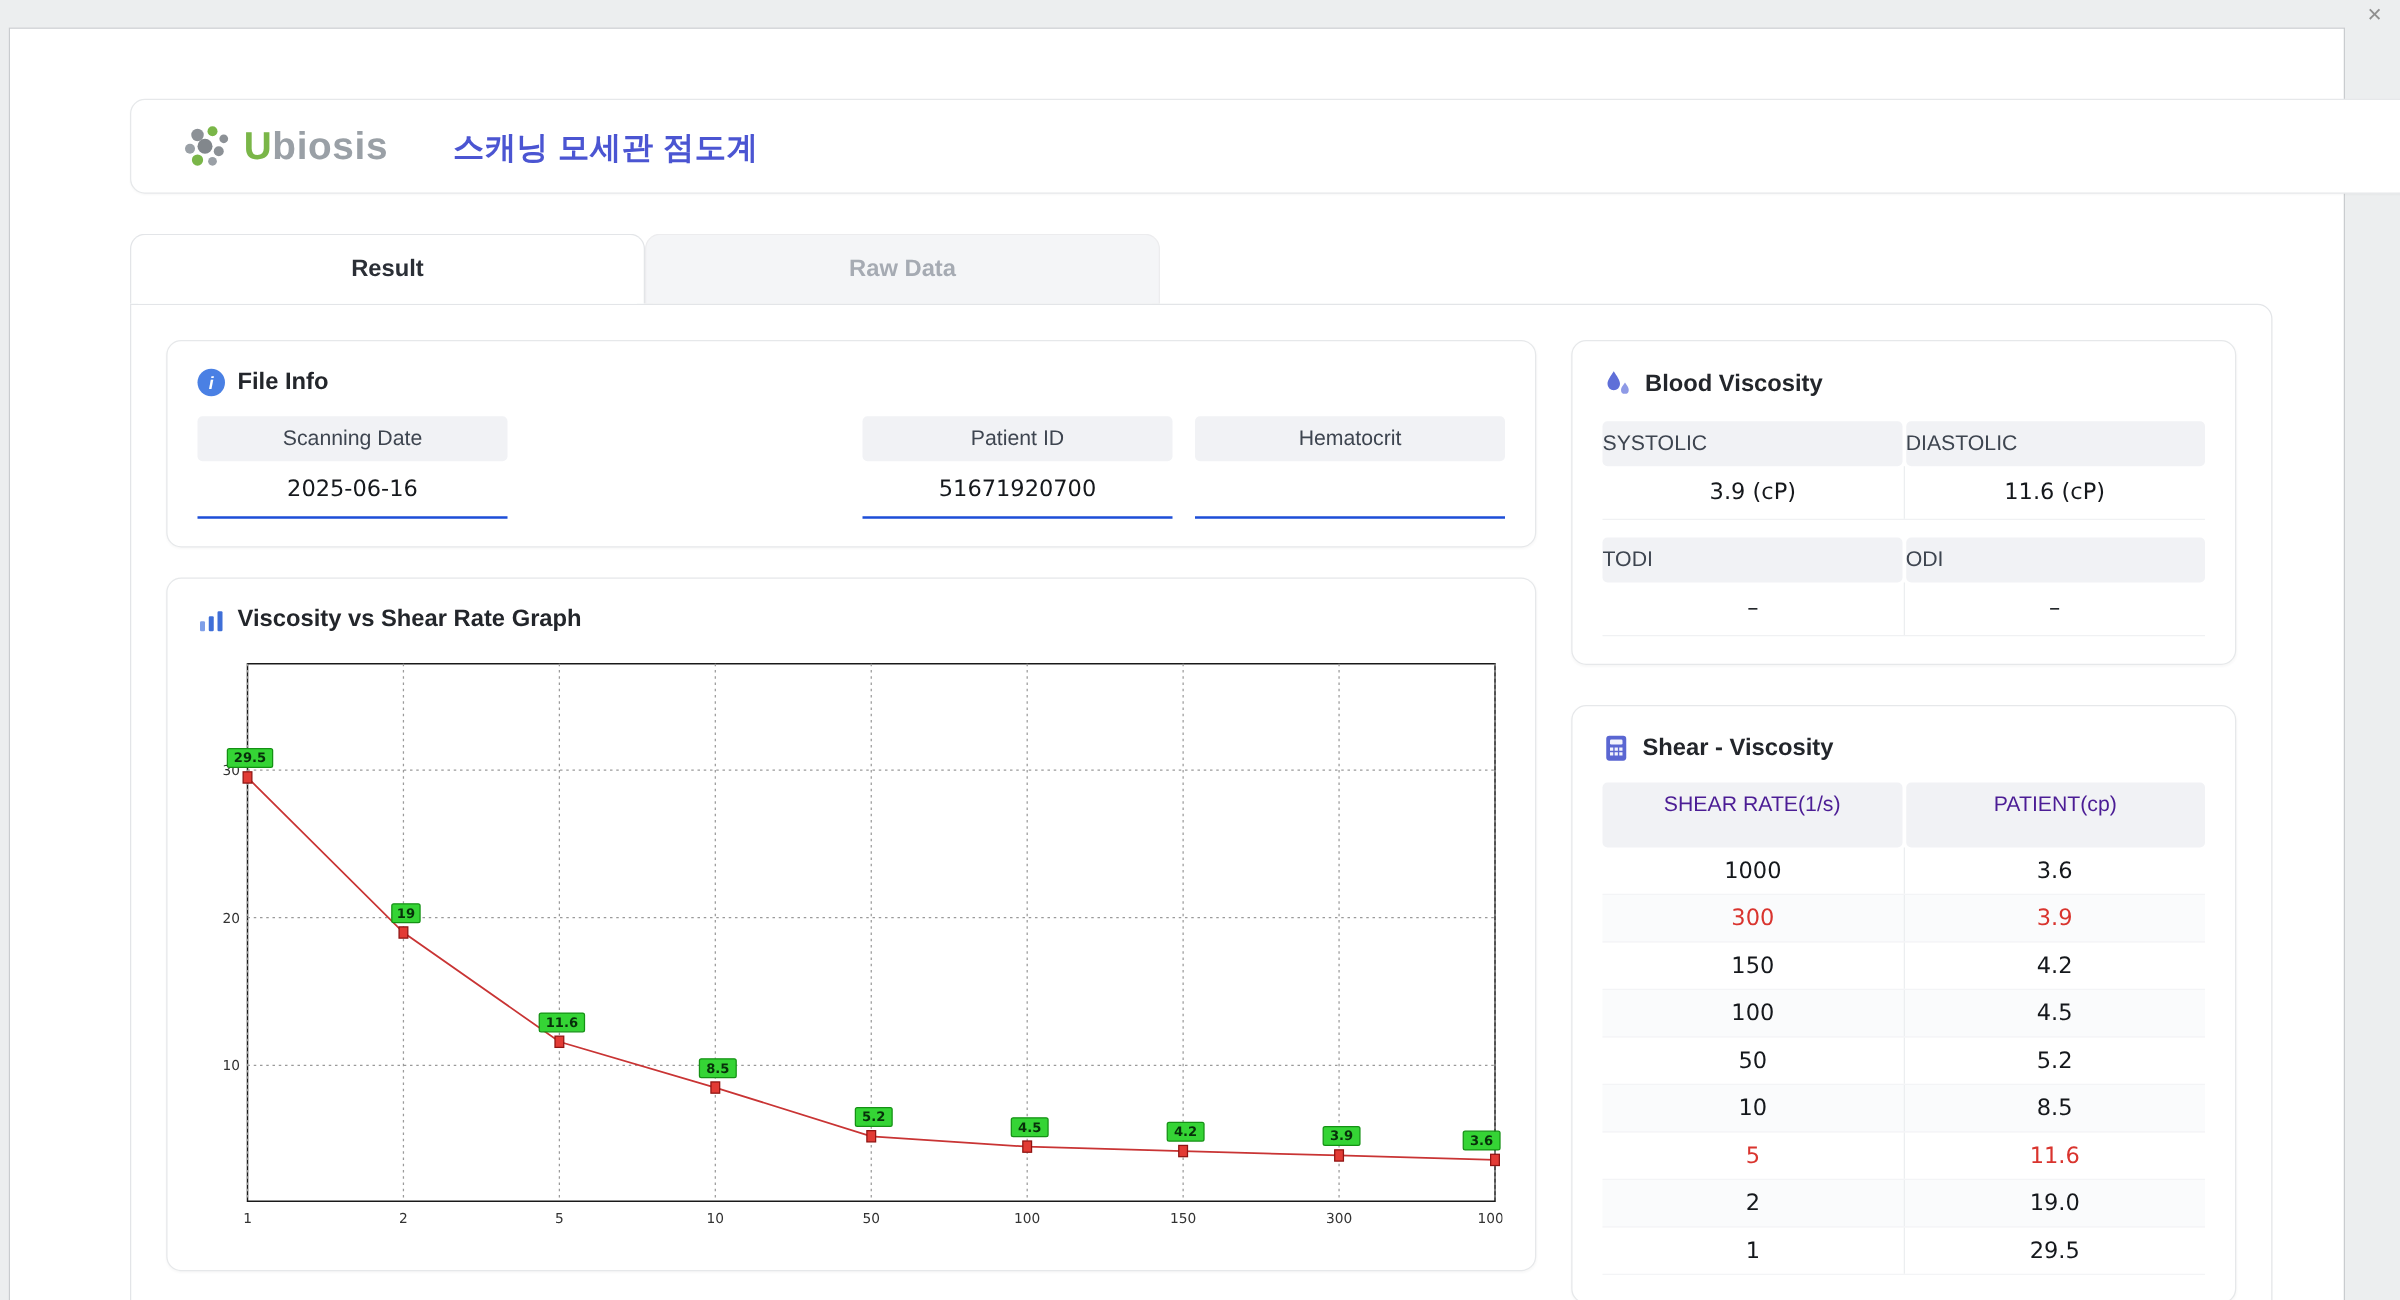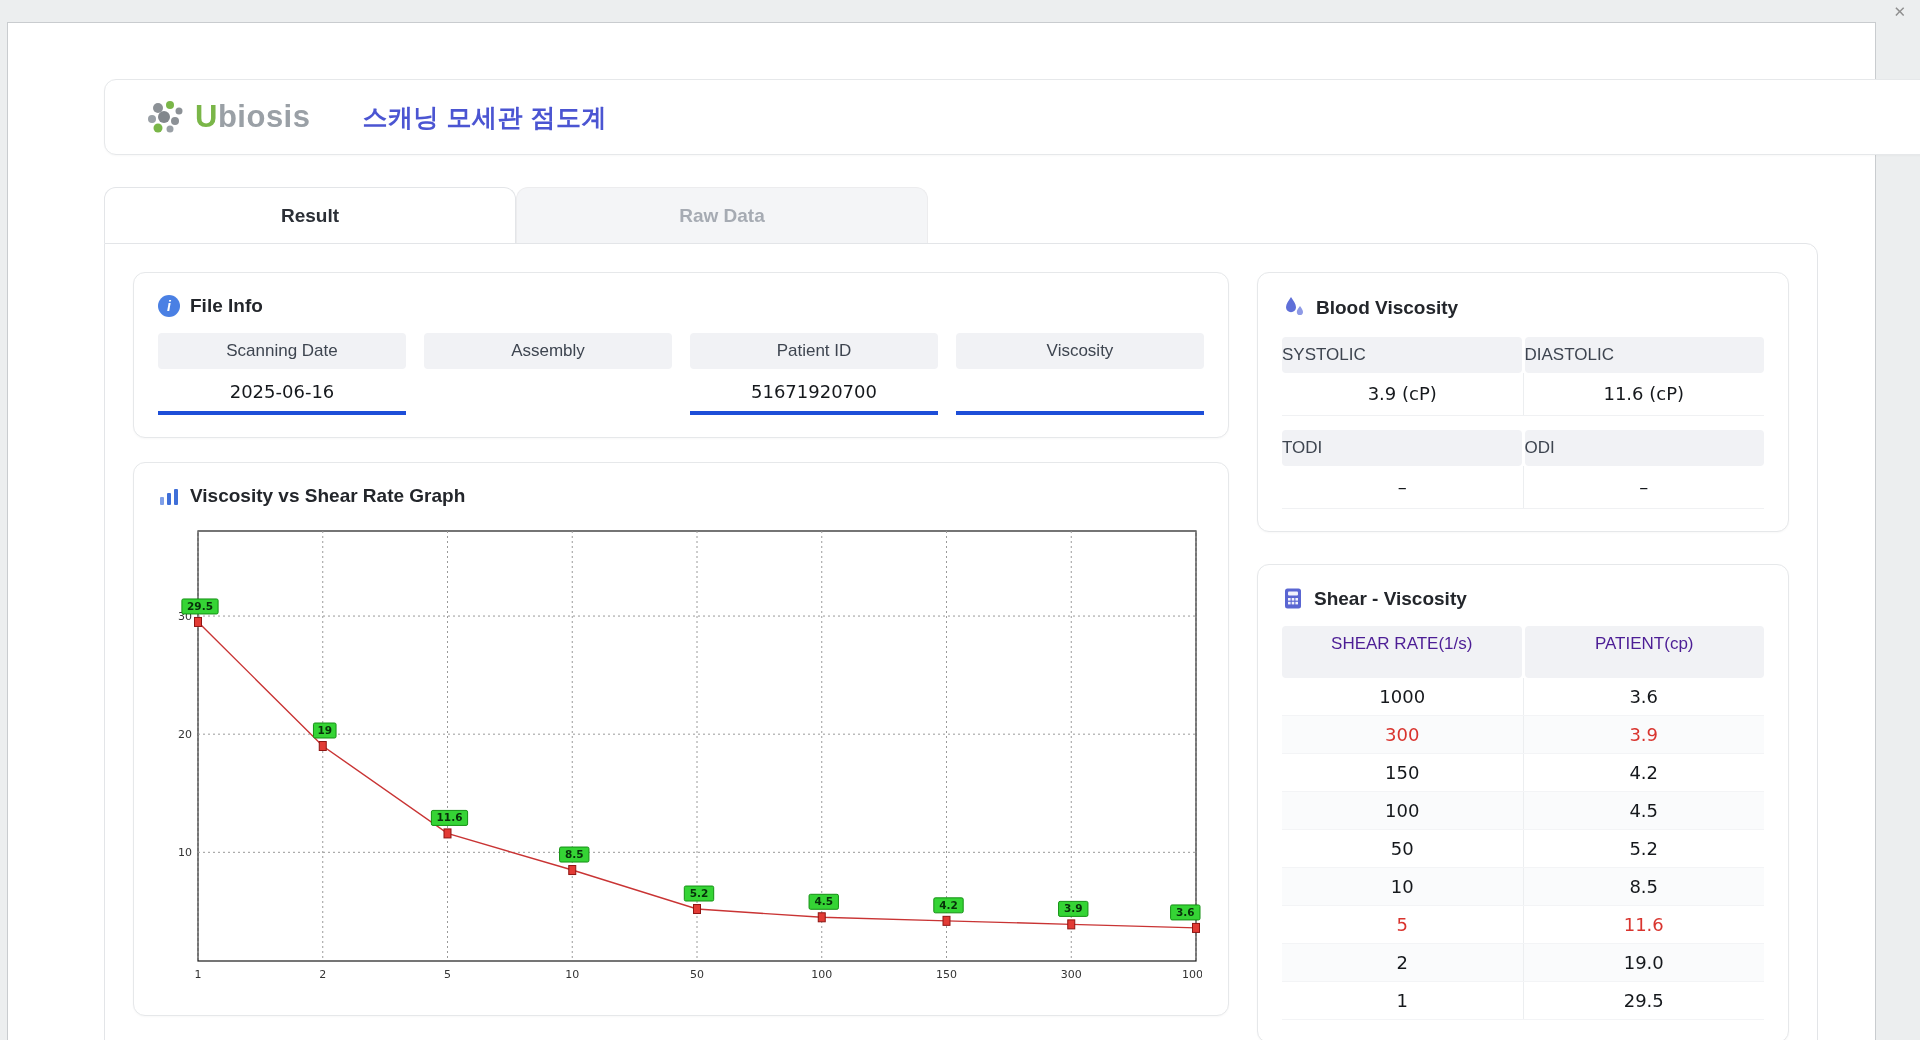--- a/index.html
+++ b/index.html
@@ -44,21 +44,21 @@
                font-size:14px; font-weight:700; text-align:center; line-height:22px; font-style:italic;
                display:inline-block; }
   .icon-svg { display:block; }
 
   
   .fi-grid { display:flex; gap:18px; }
   .fi-col { width:249px; }
   .fi-head { background:#f1f2f5; border-radius:4px; height:36px; line-height:36px; text-align:center;
              color:#3e4550; font-size:17px; font-weight:500; }
   .fi-val { height:46px; line-height:46px; text-align:center; font-size:18px; color:#15181c;
-            border-bottom:4px solid #1d4ed8; font-family:"DejaVu Sans", sans-serif; }
+            border-bottom:2px solid #1d4ed8; font-family:"DejaVu Sans", sans-serif; }
 
   
   .graph-card { margin-top:24px; }
   .chart-wrap { margin-top:4px; }
 
   
   .bv-row { display:flex; gap:3px; }
   .bv-head { flex:1; background:#f1f2f5; border-radius:4px; height:36px; line-height:36px; text-align:left;
              color:#3e4550; font-size:17px; font-weight:500; }
   .bv-vals { display:flex; border-bottom:1px solid #f0f1f3; }
@@ -117,28 +117,27 @@
           <div class="card-title-row">
             <span class="icon-info">i</span>
             <span class="card-title">File Info</span>
           </div>
           <div class="fi-grid">
             <div class="fi-col">
               <div class="fi-head">Scanning Date</div>
               <div class="fi-val">2025-06-16</div>
             </div>
             <div class="fi-col">
-              <div class="fi-head">Assembly</div>
             </div>
             <div class="fi-col">
               <div class="fi-head">Patient ID</div>
               <div class="fi-val">51671920700</div>
             </div>
             <div class="fi-col">
-              <div class="fi-head">Viscosity</div>
+              <div class="fi-head">Hematocrit</div>
               <div class="fi-val"></div>
             </div>
           </div>
         </div>
 
         <div class="card graph-card">
           <div class="card-title-row">
             <svg class="icon-svg" width="22" height="22" viewBox="0 0 22 22">
               <rect x="2" y="12" width="4" height="8" rx="1" fill="#7f9fe8"></rect>
               <rect x="9" y="8" width="4" height="12" rx="1" fill="#3f6fd8"></rect>

